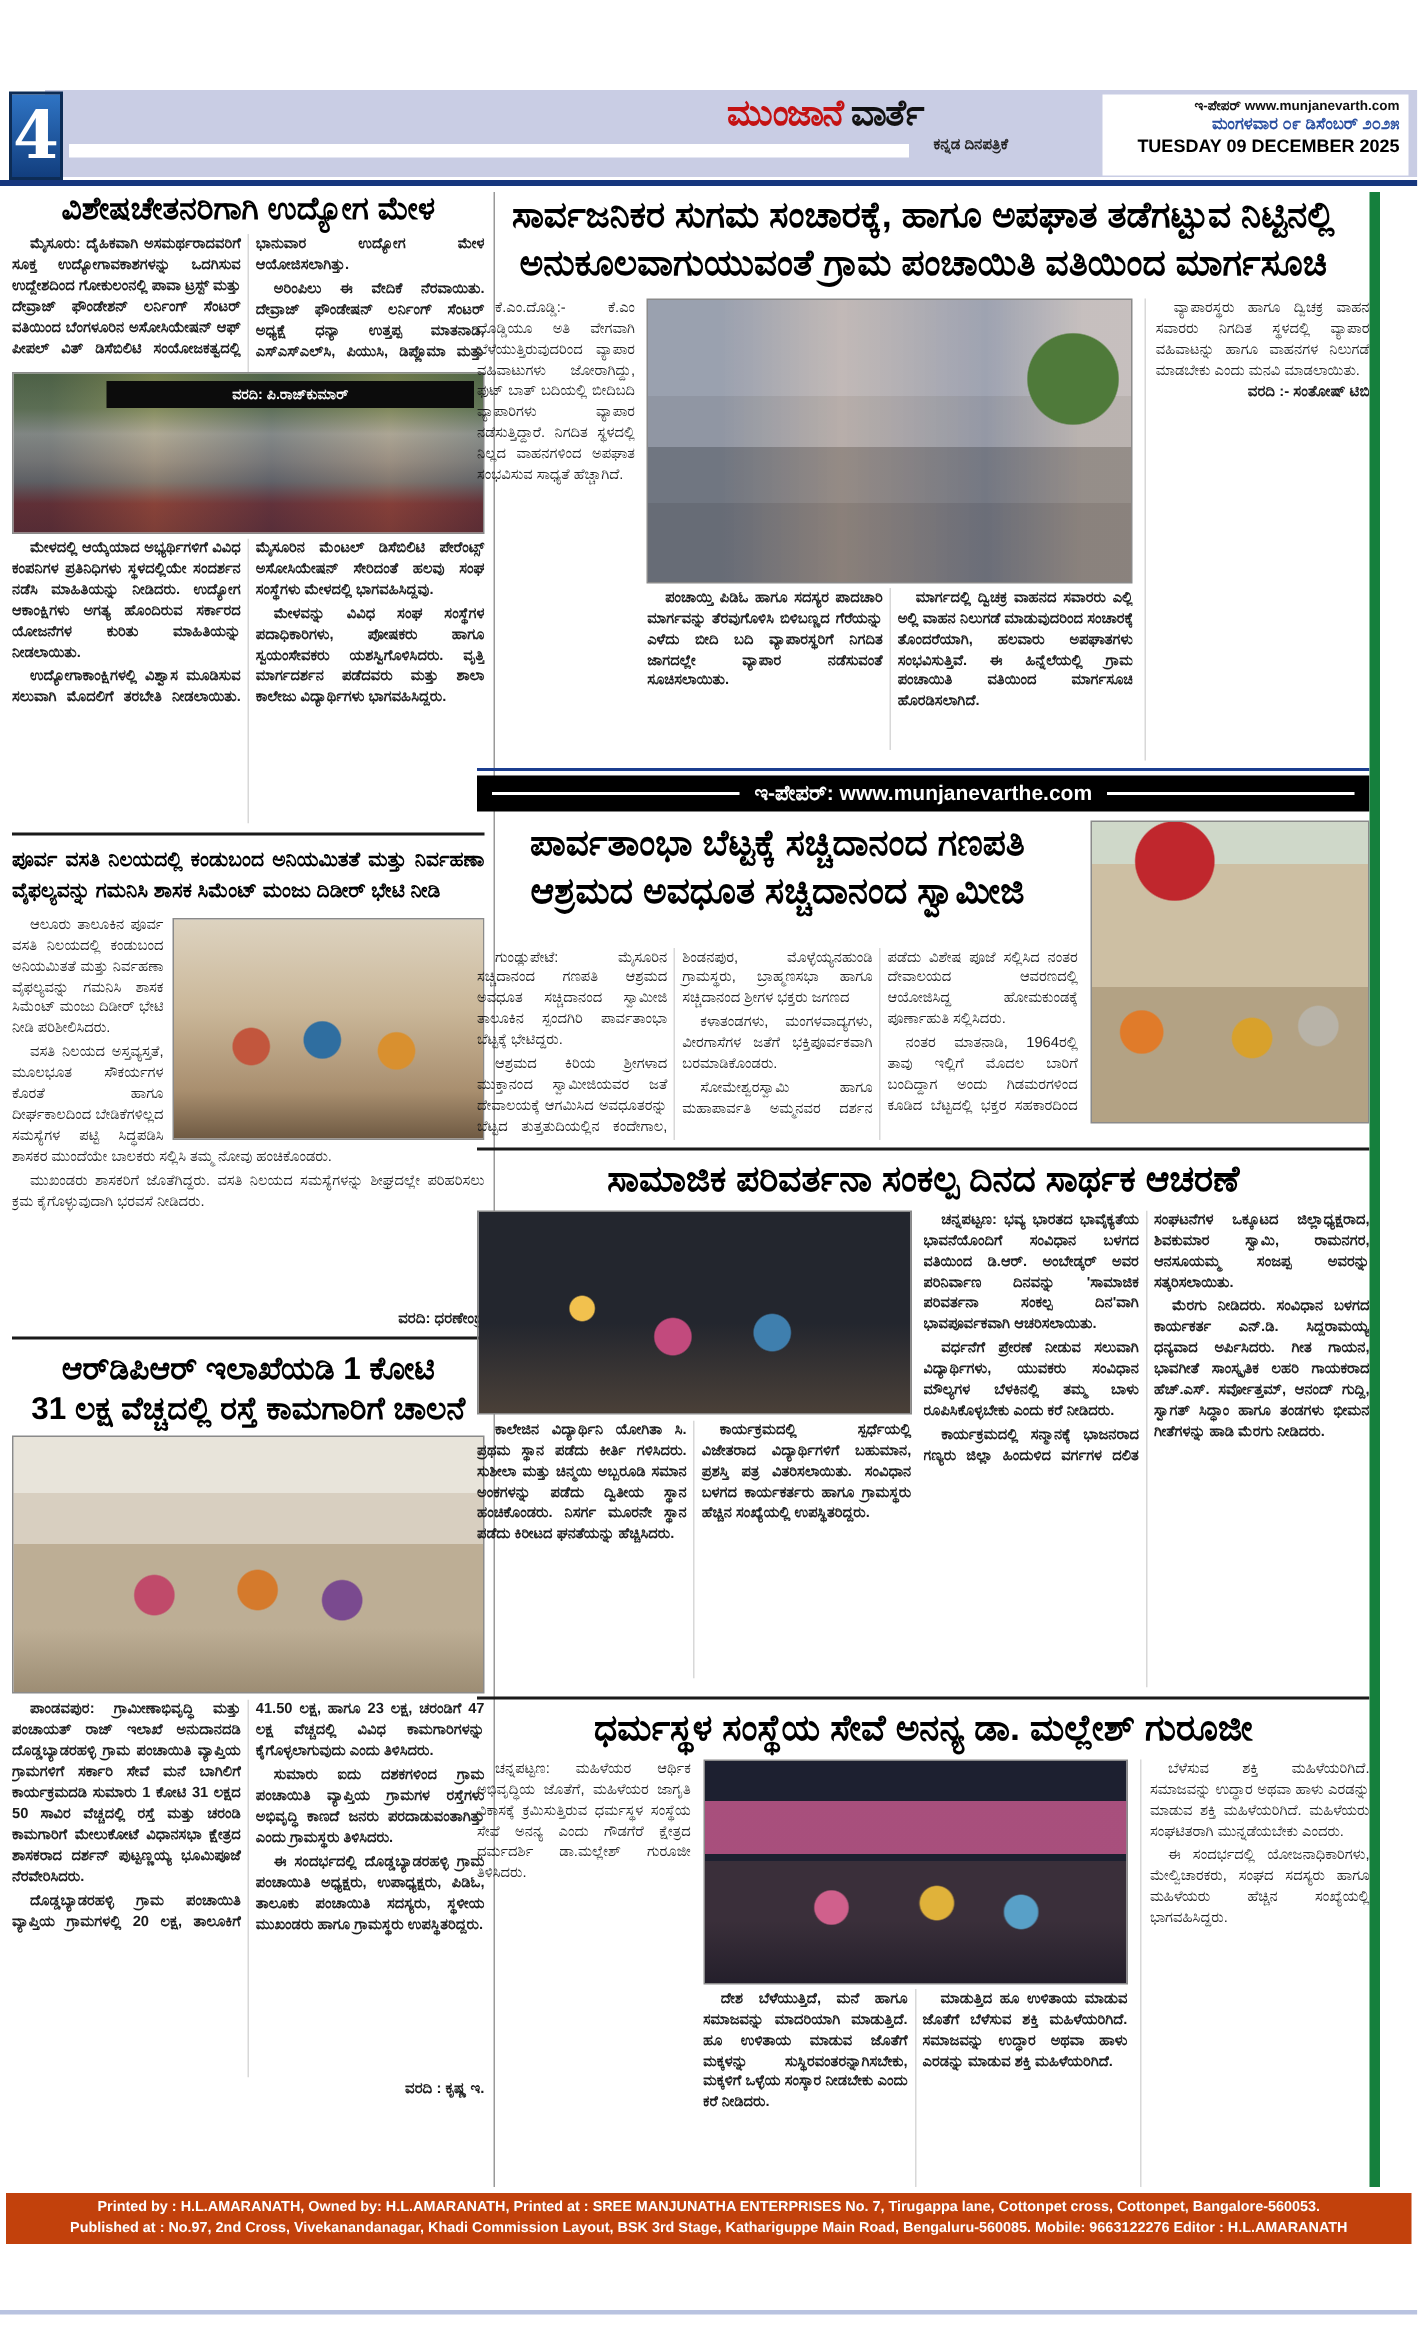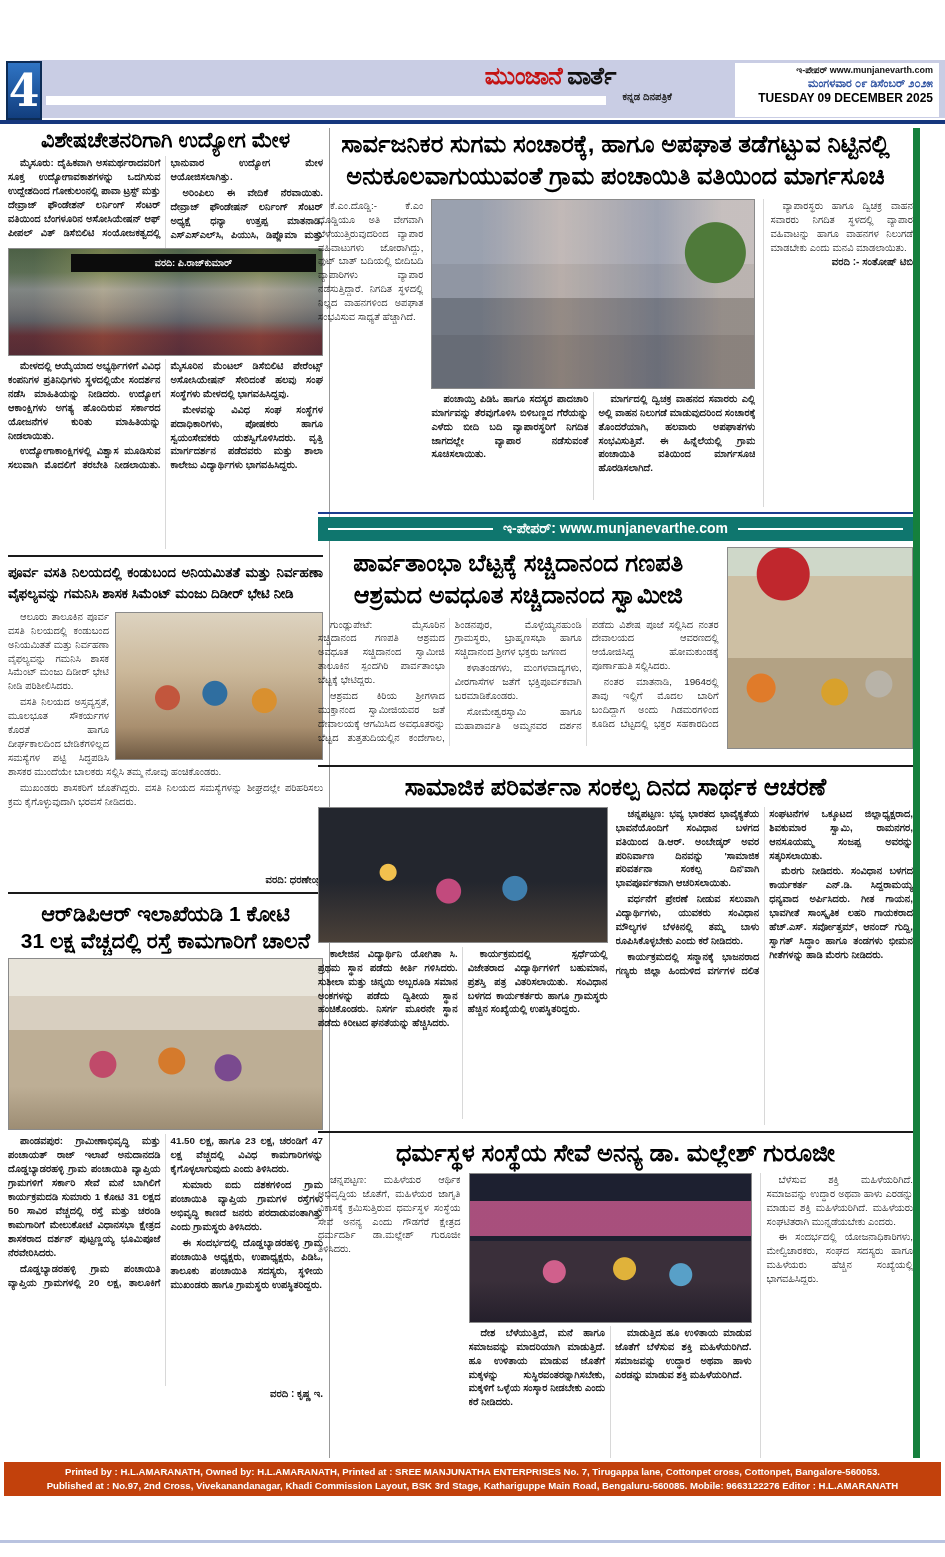--- a/index.html
+++ b/index.html
@@ -70,21 +70,21 @@
       radial-gradient(circle at 68% 60%,#3f7fae 0 12px,transparent 13px),
       linear-gradient(180deg,#23262e 0 55%,#4a4038 100%);}
   .ph-r4{height:150px;background:
       radial-gradient(circle at 30% 66%,#d0608c 0 11px,transparent 12px),
       radial-gradient(circle at 55% 64%,#e0b23a 0 11px,transparent 12px),
       radial-gradient(circle at 75% 68%,#58a0c8 0 11px,transparent 12px),
       linear-gradient(180deg,transparent 18%,rgba(215,95,150,.75) 18% 42%,transparent 42%),
       linear-gradient(180deg,#1d2030 0 45%,#3a2f3a 45% 72%,#241f2b 100%);}
   
   .flexrow{display:flex;gap:8px;}
-  .banner{display:flex;align-items:center;height:24px;background:#0f766e;margin-top:3px;}
+  .banner{display:flex;align-items:center;height:24px;background:#000000;margin-top:3px;}
   .banner::before,.banner::after{content:"";flex:1;height:2px;background:#ffffff;margin:0 10px;}
   .banner .btxt{color:#fff;font-weight:bold;font-size:14px;white-space:nowrap;}
   
   #footer{position:absolute;left:4px;right:4px;top:1462px;height:34px;background:#c2410c;
           color:#fff;display:flex;flex-direction:column;align-items:center;justify-content:center;}
   #footer div{font-size:9.6px;font-weight:bold;line-height:1.45;white-space:nowrap;}
   .bottom-edge{position:absolute;left:0;right:0;top:1540px;height:3px;background:#b9c3e0;}
 </style>
 </head>
 <body>
@@ -175,21 +175,21 @@
     </div>
 
     <div class="divider-blue"></div>
     <div class="banner">
       <span class="btxt">ಇ-ಪೇಪರ್: www.munjanevarthe.com</span>
     </div>
 
     <div class="flexrow" style="margin-top:6px;height:212px;">
       <div style="width:404px;">
         <h2 style="font-size:24px;line-height:1.35;text-align:center;">ಪಾರ್ವತಾಂಭಾ ಬೆಟ್ಟಕ್ಕೆ ಸಚ್ಚಿದಾನಂದ ಗಣಪತಿ ಆಶ್ರಮದ ಅವಧೂತ ಸಚ್ಚಿದಾನಂದ ಸ್ವಾಮೀಜಿ</h2>
-        <div class="cols3" style="height:128px;margin-top:6px;">
+        <div class="cols3" style="height:128px;margin-top:20px;">
           <p class="bd">ಗುಂಡ್ಲುಪೇಟೆ: ಮೈಸೂರಿನ ಸಚ್ಚಿದಾನಂದ ಗಣಪತಿ ಆಶ್ರಮದ ಅವಧೂತ ಸಚ್ಚಿದಾನಂದ ಸ್ವಾಮೀಜಿ ತಾಲೂಕಿನ ಸ್ಪಂದಗಿರಿ ಪಾರ್ವತಾಂಭಾ ಬೆಟ್ಟಕ್ಕೆ ಭೇಟಿದ್ದರು.</p>
           <p class="bd">ಆಶ್ರಮದ ಕಿರಿಯ ಶ್ರೀಗಳಾದ ಮುಕ್ತಾನಂದ ಸ್ವಾಮೀಜಿಯವರ ಜತೆ ದೇವಾಲಯಕ್ಕೆ ಆಗಮಿಸಿದ ಅವಧೂತರನ್ನು ಬೆಟ್ಟದ ತುತ್ತತುದಿಯಲ್ಲಿನ ಕಂದೇಗಾಲ, ಶಿಂಡನಪುರ, ಮೊಳ್ಳೆಯ್ಯನಹುಂಡಿ ಗ್ರಾಮಸ್ಥರು, ಬ್ರಾಹ್ಮಣಸಭಾ ಹಾಗೂ ಸಚ್ಚಿದಾನಂದ ಶ್ರೀಗಳ ಭಕ್ತರು ಜಗಣದ</p>
           <p class="bd">ಕಳಾತಂಡಗಳು, ಮಂಗಳವಾದ್ಯಗಳು, ವೀರಗಾಸೆಗಳ ಜತೆಗೆ ಭಕ್ತಿಪೂರ್ವಕವಾಗಿ ಬರಮಾಡಿಕೊಂಡರು.</p>
           <p class="bd">ಸೋಮೇಶ್ವರಸ್ವಾಮಿ ಹಾಗೂ ಮಹಾಪಾರ್ವತಿ ಅಮ್ಮನವರ ದರ್ಶನ ಪಡೆದು ವಿಶೇಷ ಪೂಜೆ ಸಲ್ಲಿಸಿದ ನಂತರ ದೇವಾಲಯದ ಆವರಣದಲ್ಲಿ ಆಯೋಜಿಸಿದ್ದ ಹೋಮಕುಂಡಕ್ಕೆ ಪೂರ್ಣಾಹುತಿ ಸಲ್ಲಿಸಿದರು.</p>
           <p class="bd">ನಂತರ ಮಾತನಾಡಿ, 1964ರಲ್ಲಿ ತಾವು ಇಲ್ಲಿಗೆ ಮೊದಲ ಬಾರಿಗೆ ಬಂದಿದ್ದಾಗ ಅಂದು ಗಿಡಮರಗಳಿಂದ ಕೂಡಿದ ಬೆಟ್ಟದಲ್ಲಿ ಭಕ್ತರ ಸಹಕಾರದಿಂದ ಇಂದು ಸಕಲ ಸೌಲಭ್ಯಗಳು ಲಭ್ಯವಾಗಿವೆ ಎಂದು ತಿಳಿಸಿದರು.</p>
         </div>
       </div>
       <div style="width:188px;">
         <div class="photo ph-r2"></div>
       </div>

